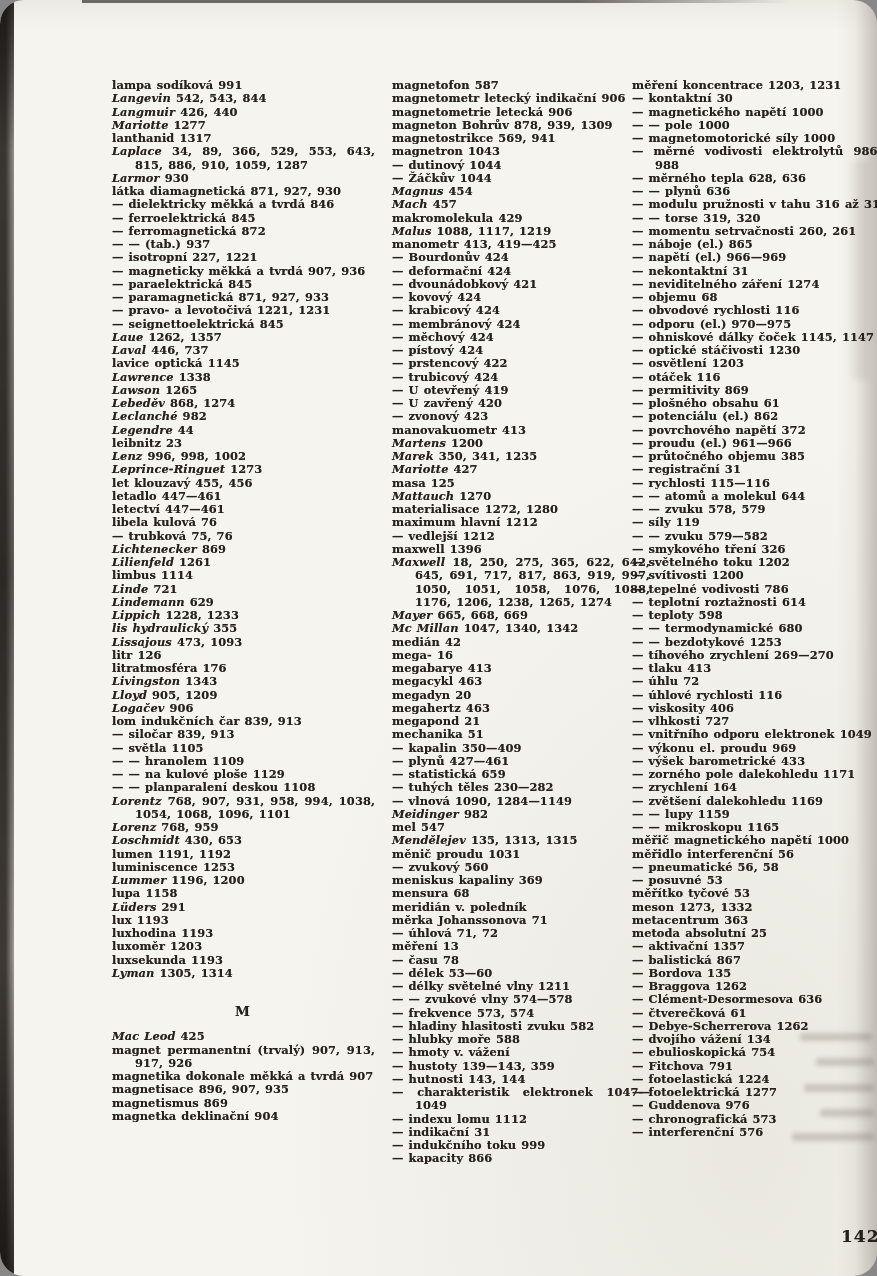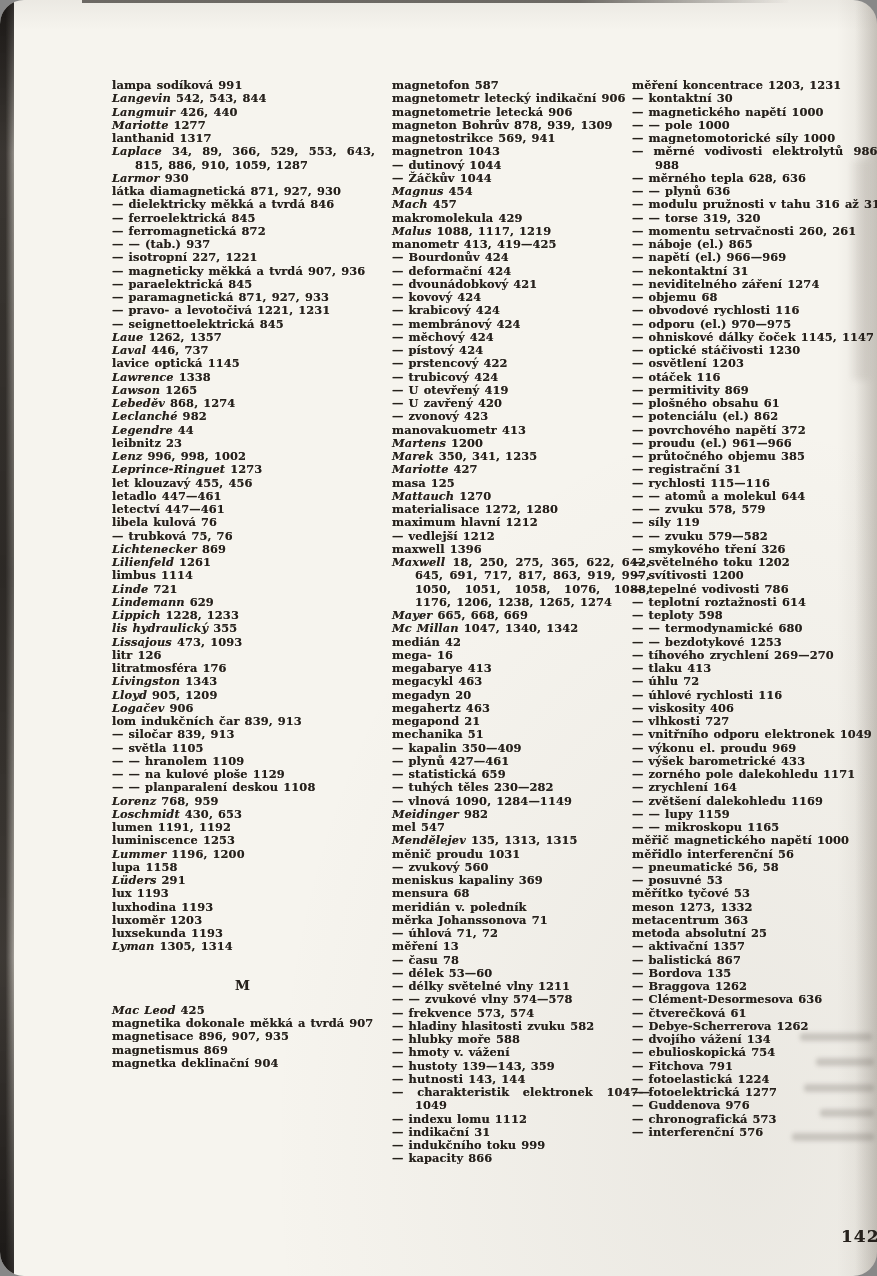--- a/index.html
+++ b/index.html
@@ -133,34 +133,36 @@
       <div class="entry">litratmosféra 176</div>
       <div class="entry"><i>Livingston</i> 1343</div>
       <div class="entry"><i>Lloyd</i> 905, 1209</div>
       <div class="entry"><i>Logačev</i> 906</div>
       <div class="entry">lom indukčních čar 839, 913</div>
       <div class="entry">— siločar 839, 913</div>
       <div class="entry">— světla 1105</div>
       <div class="entry">— — hranolem 1109</div>
       <div class="entry">— — na kulové ploše 1129</div>
       <div class="entry">— — planparalení deskou 1108</div>
+      <div class="entry"><i>Lorentz</i> 768, 907, 931, 958, 994, 1038, 1054, 1068, 1096, 1101</div>
       <div class="entry"><i>Lorenz</i> 768, 959</div>
       <div class="entry"><i>Loschmidt</i> 430, 653</div>
       <div class="entry">lumen 1191, 1192</div>
       <div class="entry">luminiscence 1253</div>
       <div class="entry"><i>Lummer</i> 1196, 1200</div>
       <div class="entry">lupa 1158</div>
       <div class="entry"><i>Lüders</i> 291</div>
       <div class="entry">lux 1193</div>
       <div class="entry">luxhodina 1193</div>
       <div class="entry">luxoměr 1203</div>
       <div class="entry">luxsekunda 1193</div>
       <div class="entry"><i>Lyman</i> 1305, 1314</div>
       <div class="sec-heading">M</div>
       <div class="entry"><i>Mac Leod</i> 425</div>
+      <div class="entry">magnet permanentní (trvalý) 907, 913, 917, 926</div>
       <div class="entry">magnetika dokonale měkká a tvrdá 907</div>
       <div class="entry">magnetisace 896, 907, 935</div>
       <div class="entry">magnetismus 869</div>
       <div class="entry">magnetka deklinační 904</div>
     </div>
   <div class="col" id="col2">
       <div class="entry">magnetofon 587</div>
       <div class="entry">magnetometr letecký indikační 906</div>
       <div class="entry">magnetometrie letecká 906</div>
       <div class="entry">magneton Bohrův 878, 939, 1309</div>

